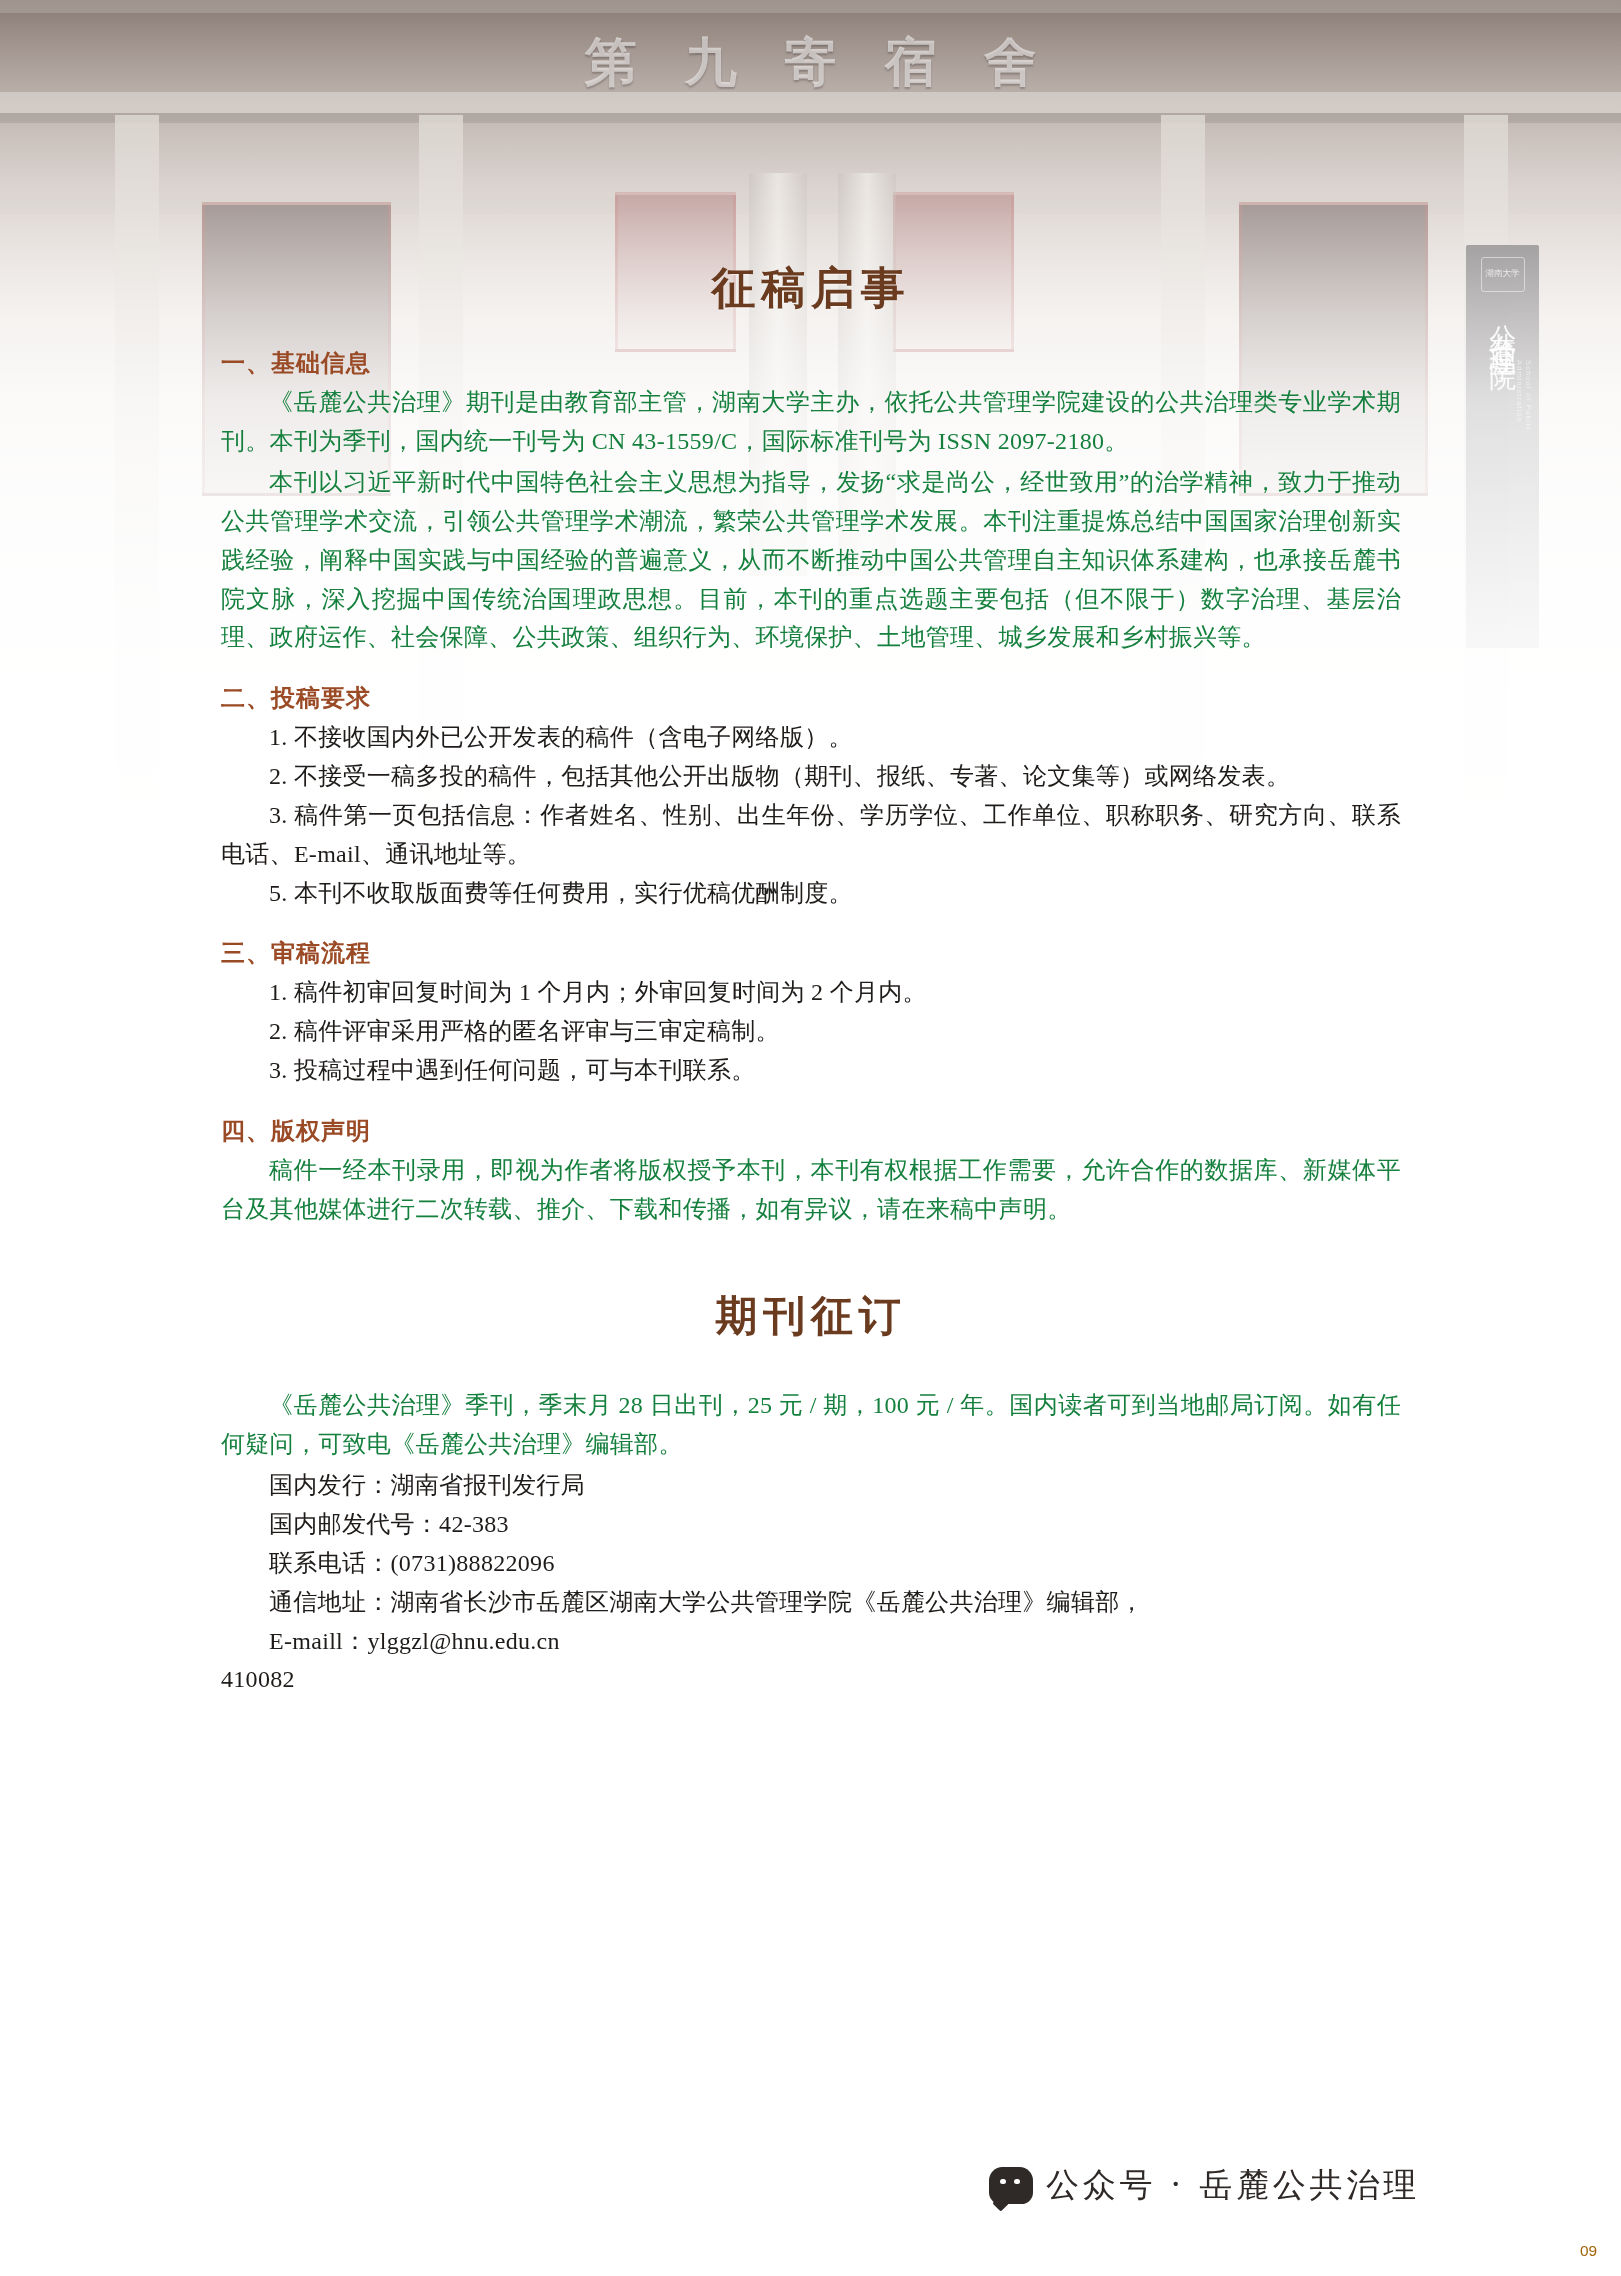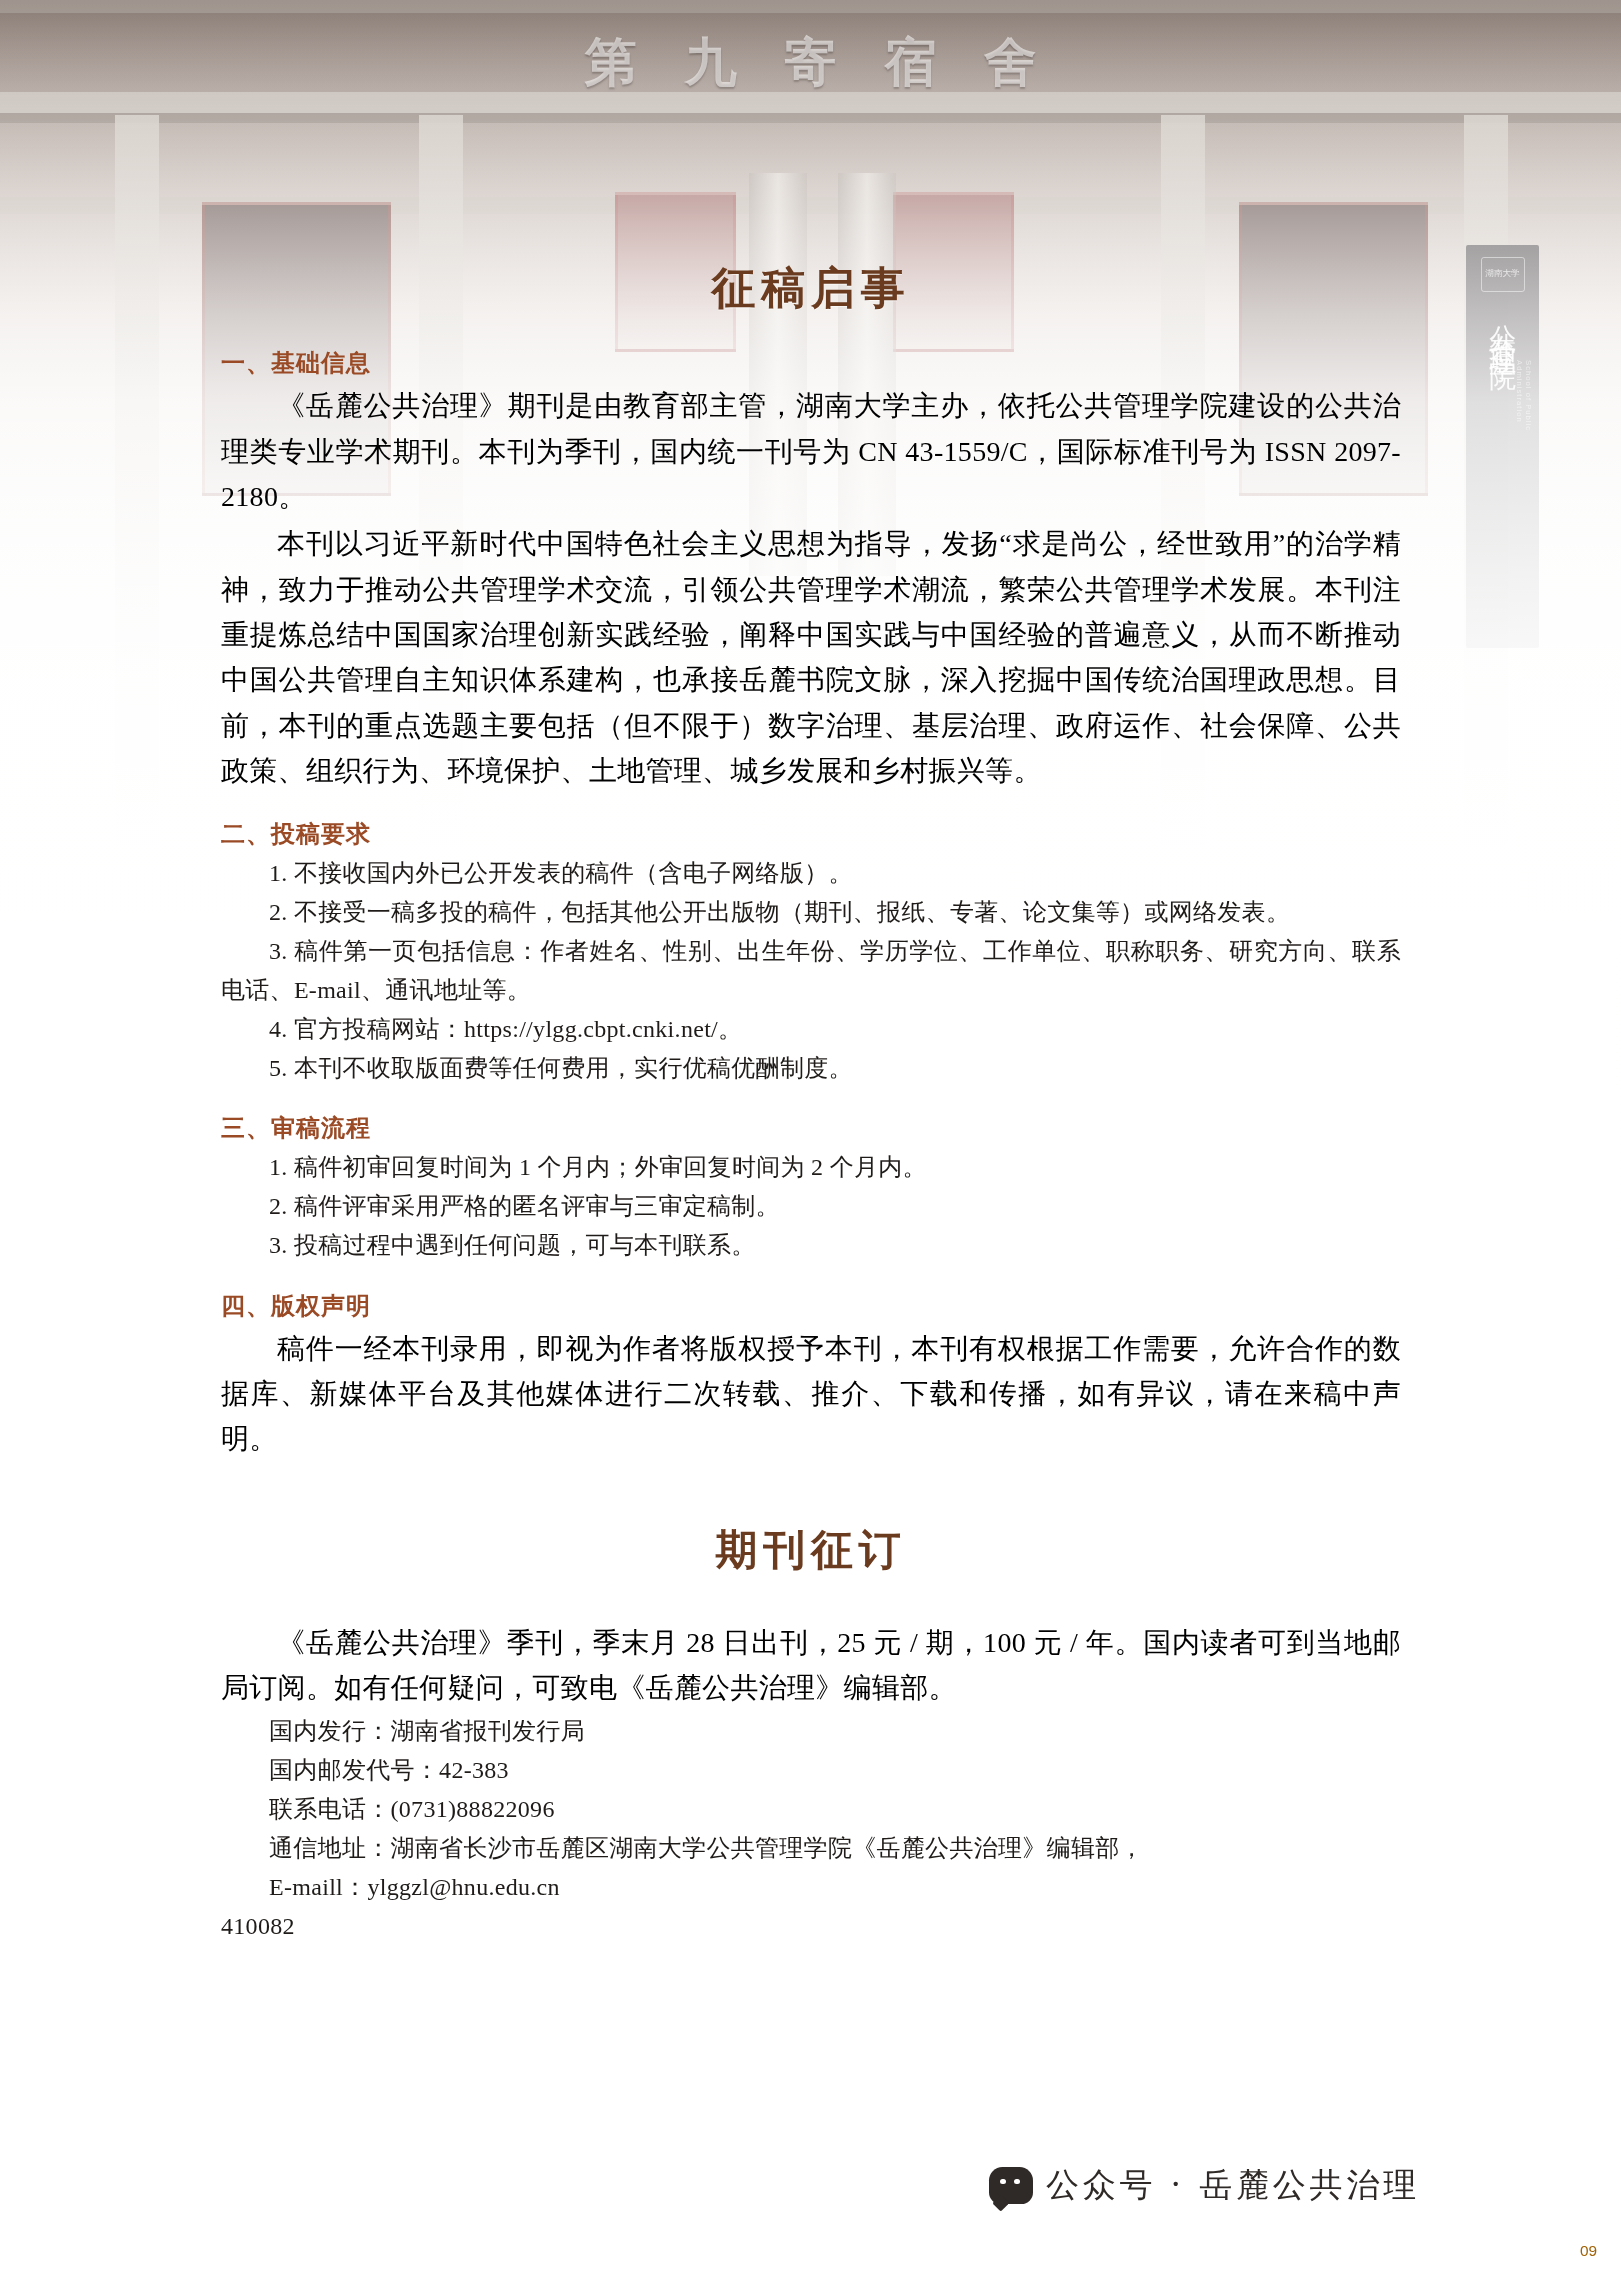--- a/index.html
+++ b/index.html
@@ -179,23 +179,23 @@
   .sec-head {
     font-size: 24px;
     color: #9a4a25;
     font-weight: 700;
     margin: 25px 0 3.8px 0;
     letter-spacing: 1px;
     font-family: "DejaVu Serif", serif;
   }
 
   p.para {
-    font-size: 28px;
+    font-size: 24px;
     line-height: 1.62;
-    color: #000000;
+    color: #15803d;
     margin: 0 0 1.9px 0;
     text-align: justify;
     text-indent: 2em;
     letter-spacing: 0.3px;
     font-family: Liberation Serif, serif;
   }
   p.item {
     font-size: 24px;
     line-height: 1.62;
     color: #1e1b19;
@@ -325,21 +325,20 @@
     <h1 class="doc-title">征稿启事</h1>
 
     <h2 class="sec-head">一、基础信息</h2>
     <p class="para">《岳麓公共治理》期刊是由教育部主管，湖南大学主办，依托公共管理学院建设的公共治理类专业学术期刊。本刊为季刊，国内统一刊号为 CN 43-1559/C，国际标准刊号为 ISSN 2097-2180。</p>
     <p class="para">本刊以习近平新时代中国特色社会主义思想为指导，发扬“求是尚公，经世致用”的治学精神，致力于推动公共管理学术交流，引领公共管理学术潮流，繁荣公共管理学术发展。本刊注重提炼总结中国国家治理创新实践经验，阐释中国实践与中国经验的普遍意义，从而不断推动中国公共管理自主知识体系建构，也承接岳麓书院文脉，深入挖掘中国传统治国理政思想。目前，本刊的重点选题主要包括（但不限于）数字治理、基层治理、政府运作、社会保障、公共政策、组织行为、环境保护、土地管理、城乡发展和乡村振兴等。</p>
 
     <h2 class="sec-head">二、投稿要求</h2>
     <p class="item">1. 不接收国内外已公开发表的稿件（含电子网络版）。</p>
     <p class="item">2. 不接受一稿多投的稿件，包括其他公开出版物（期刊、报纸、专著、论文集等）或网络发表。</p>
     <p class="item">3. 稿件第一页包括信息：作者姓名、性别、出生年份、学历学位、工作单位、职称职务、研究方向、联系电话、E-mail、通讯地址等。</p>
-    <p class="item">4. 官方投稿网站：https://ylgg.cbpt.cnki.net/。</p>
     <p class="item">5. 本刊不收取版面费等任何费用，实行优稿优酬制度。</p>
 
     <h2 class="sec-head">三、审稿流程</h2>
     <p class="item">1. 稿件初审回复时间为 1 个月内；外审回复时间为 2 个月内。</p>
     <p class="item">2. 稿件评审采用严格的匿名评审与三审定稿制。</p>
     <p class="item">3. 投稿过程中遇到任何问题，可与本刊联系。</p>
 
     <h2 class="sec-head">四、版权声明</h2>
     <p class="para">稿件一经本刊录用，即视为作者将版权授予本刊，本刊有权根据工作需要，允许合作的数据库、新媒体平台及其他媒体进行二次转载、推介、下载和传播，如有异议，请在来稿中声明。</p>
 

